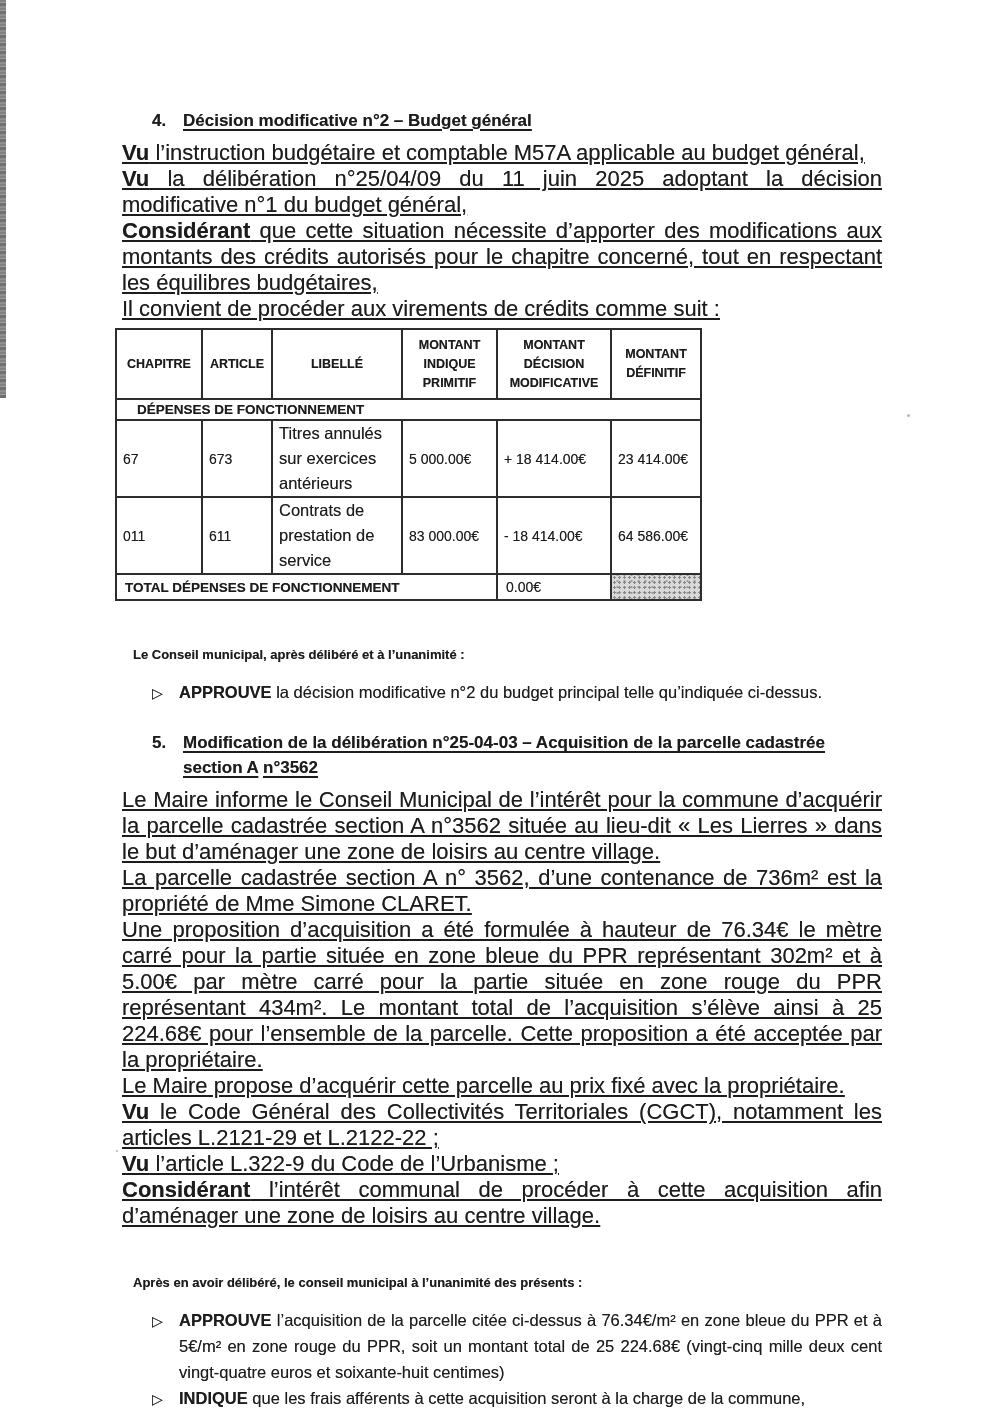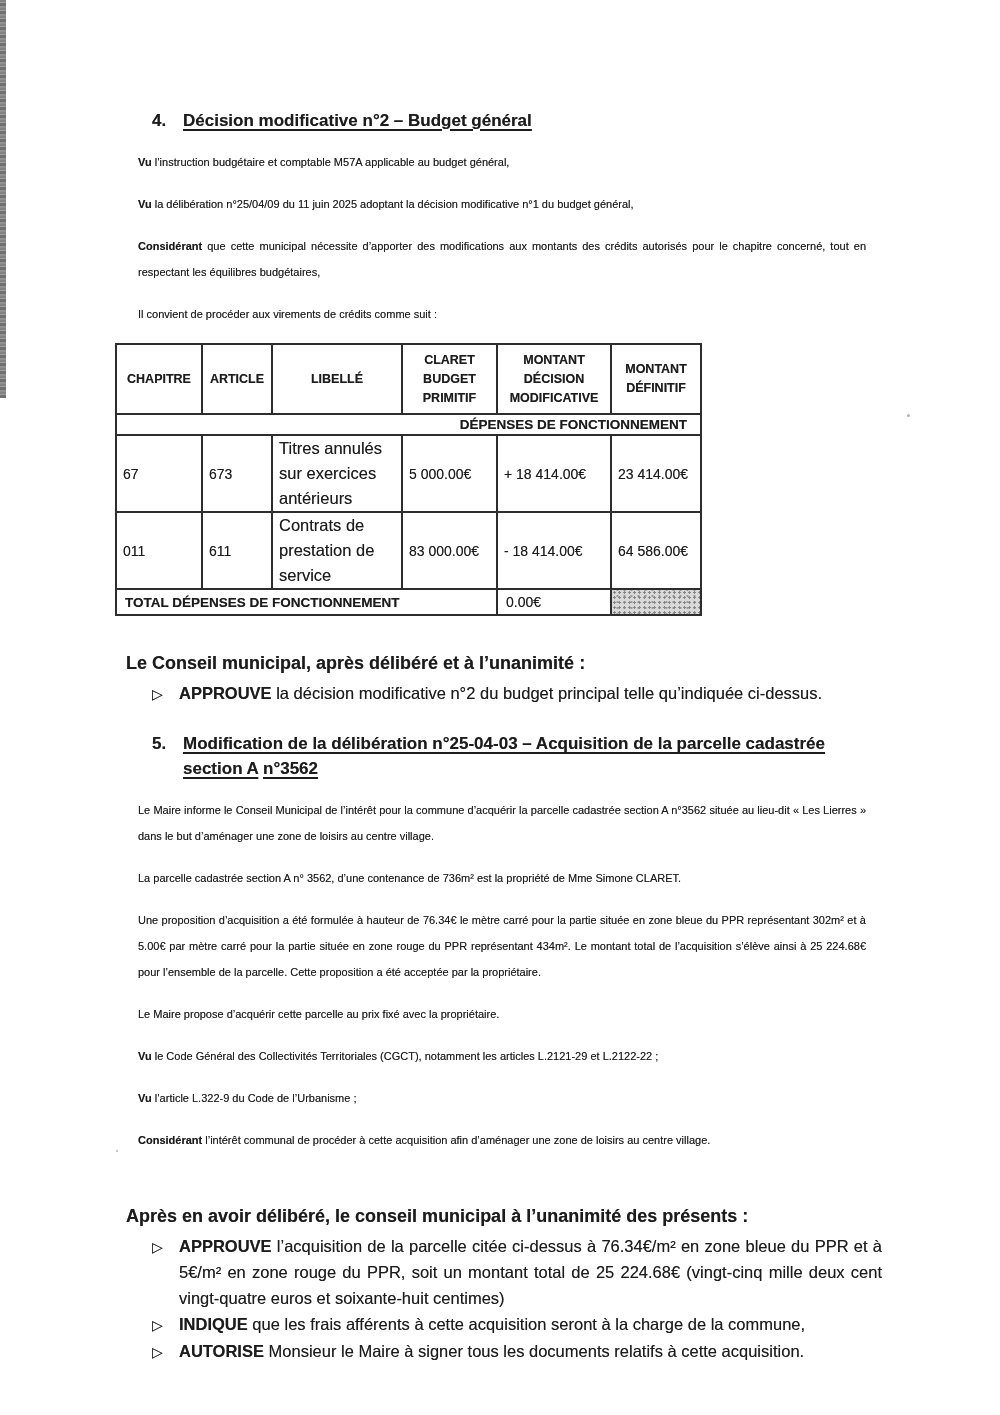--- a/index.html
+++ b/index.html
@@ -43,24 +43,25 @@
   .heading .hnum { width: 31px; flex: 0 0 31px; }
   .heading .htitle span.hline {
     display: inline;
     text-decoration: underline;
     text-decoration-thickness: 1.5px;
     text-underline-offset: 3px;
   }
   .heading .htitle .hline2 { display: block; text-align: right; }
 
   .para {
-    margin: 16px;
-    font-size: 11px;
+    margin: 0;
+    font-size: 22px;
     line-height: 26px;
     text-align: justify;
+    text-decoration: underline;
   }
   .para.no-justify { text-align: left; }
   .para strong { font-weight: bold; }
 
   
   table.budget {
     border-collapse: collapse;
     table-layout: fixed;
     width: 585px;
     margin: 6px 0 0 -7px;
@@ -73,24 +74,24 @@
     box-sizing: border-box;
   }
   table.budget th {
     font-weight: bold;
     text-align: center;
     font-size: 12.5px;
     line-height: 1.5;
     padding: 6px 2px;
   }
   tr.band td {
-    text-align: right;
+    text-align: left;
     font-weight: bold;
     font-size: 13.5px;
-    padding: 2px 13px;
+    padding: 2px 20px;
   }
   td.cell-code { vertical-align: top; font-size: 14px; padding-top: 5px; }
   td.cell-libelle {
     vertical-align: top;
     font-size: 16.5px;
     line-height: 25px;
     padding: 6px 8px 8px 10px;
   }
   td.cell-amount { vertical-align: top; font-size: 14px; padding-top: 7px; }
   tr.total-row td { padding: 4px 8px; }
@@ -102,22 +103,22 @@
       radial-gradient(#868686 1px, transparent 1.4px),
       radial-gradient(#9a9a9a 1px, transparent 1.3px);
     background-size: 5px 5px, 7px 6px;
     background-position: 0 0, 2px 3px;
   }
 
   .spacer-lg { height: 30px; }
   .spacer-md { height: 24px; }
 
   .bold-line {
-    margin: 4px;
-    font-size: 18px;
+    margin: 11px;
+    font-size: 13px;
     line-height: 26px;
     font-weight: bold;
   }
   .bullet {
     display: flex;
     margin-left: 30px;
     font-size: 16.5px;
     line-height: 26px;
   }
   .bullet .marker {
@@ -138,38 +139,38 @@
   <div class="speck b"></div>
 
   <section>
     <h2 class="heading">
       <span class="hnum">4.</span>
       <span class="htitle"><span class="hline">Décision modificative n°2 – Budget général</span></span>
     </h2>
 
     <p class="para"><strong>Vu</strong><span> l’instruction budgétaire et comptable M57A applicable au budget général,</span></p>
     <p class="para"><strong>Vu</strong><span> la délibération n°25/04/09 du 11 juin 2025 adoptant la décision modificative n°1 du budget général,</span></p>
-    <p class="para"><strong>Considérant</strong><span> que cette municipal nécessite d’apporter des modifications aux montants des crédits autorisés pour le chapitre concerné, tout en respectant les équilibres budgétaires,</span></p>
+    <p class="para"><strong>Considérant</strong><span> que cette situation nécessite d’apporter des modifications aux montants des crédits autorisés pour le chapitre concerné, tout en respectant les équilibres budgétaires,</span></p>
     <p class="para no-justify"><span>Il convient de procéder aux virements de crédits comme suit :</span></p>
 
     <table class="budget">
       <colgroup>
         <col style="width:86px">
           <col style="width:70px">
           <col style="width:130px">
         <col style="width:95px">
           <col style="width:114px">
           <col style="width:90px">
       </colgroup>
       <thead>
         <tr>
           <th>CHAPITRE</th>
           <th>ARTICLE</th>
           <th>LIBELLÉ</th>
-          <th>CLARET BUDGET PRIMITIF</th>
+          <th>MONTANT INDIQUE PRIMITIF</th>
           <th>MONTANT DÉCISION MODIFICATIVE</th>
           <th>MONTANT DÉFINITIF</th>
         </tr>
       </thead>
       <tbody>
         <tr class="band">
           <td colspan="6">DÉPENSES DE FONCTIONNEMENT</td>
         </tr>
         <tr>
           <td class="cell-code">67</td>

